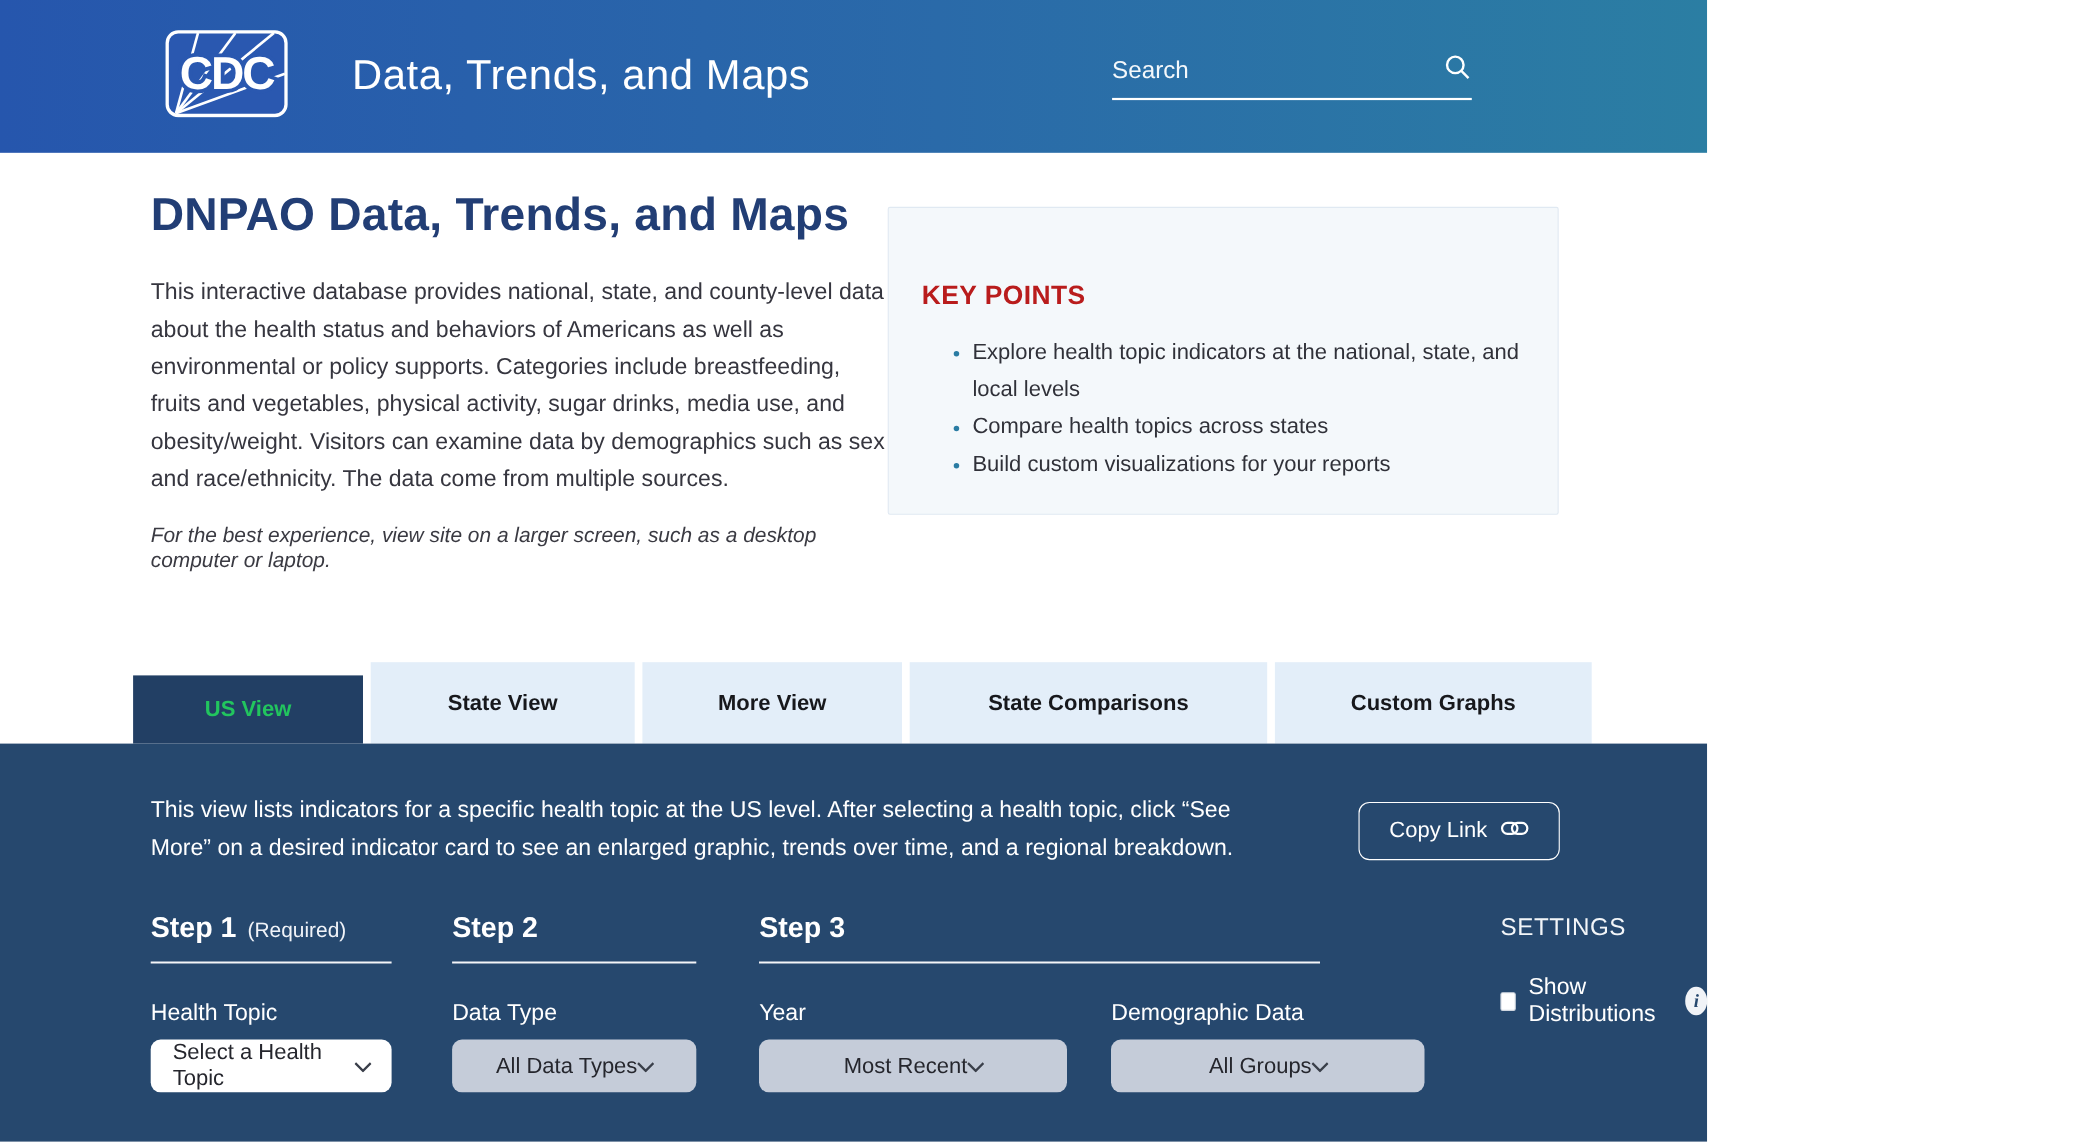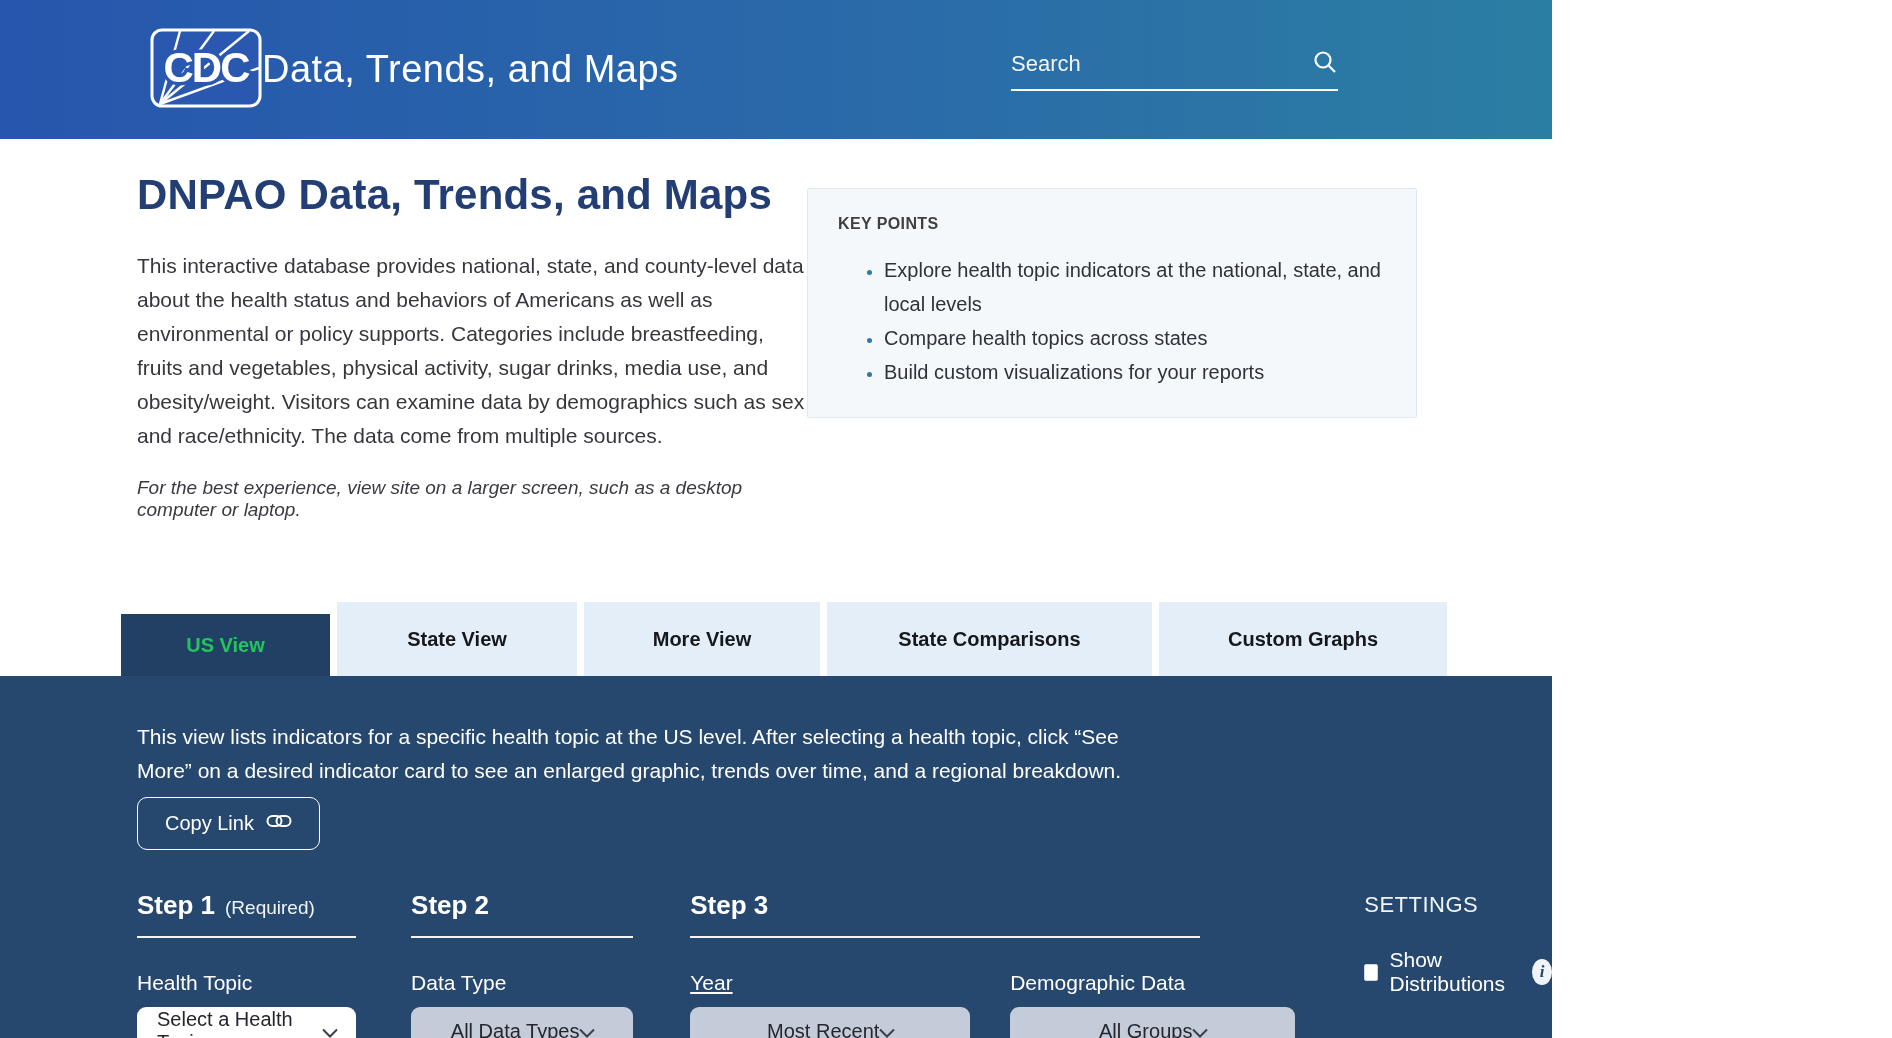--- a/index.html
+++ b/index.html
@@ -4,76 +4,76 @@
 <style>
   * { margin:0; padding:0; box-sizing:border-box; }
   html,body { width:1892px; height:1038px; overflow:hidden; background:#fff;
               font-family:"Liberation Sans", sans-serif; }
   .page { width:1552px; height:1038px; display:flex; flex-direction:column; overflow:hidden; }
 
   
   .header { height:139px; flex:0 0 139px; display:flex; align-items:center;
             background:linear-gradient(90deg,#2656ad 0%, #2a6aa9 55%, #2b7ea3 100%); }
   .logo { margin-left:150px; flex:0 0 auto; }
-  .header-title { color:#fff; font-size:38px; font-weight:500; letter-spacing:.5px; }
+  .header-title { color:#fff; font-size:38px; font-weight:500; letter-spacing:.5px; margin-left:58px; }
   .search-wrap { margin-left:auto; margin-right:214px; width:327px; display:flex; align-items:center;
                  border-bottom:2px solid #fff; padding-bottom:10px; }
   .search-input { flex:1; background:transparent; border:none; outline:none; color:#fff;
                   font-size:22px; font-family:"Liberation Sans", sans-serif; }
   .search-input::placeholder { color:rgba(255,255,255,.95); }
   .search-icon { flex:0 0 auto; margin-left:10px; cursor:pointer; }
 
   
   .hero { height:463px; flex:0 0 463px; display:flex; justify-content:space-between;
           padding:32px 135px 0 137px; background:#fff; }
   .hero-left { max-width:880px; }
   .hero-title { color:#223e75; font-size:42px; font-weight:600; letter-spacing:.2px; }
   .hero-desc { margin-top:30px; color:#36363f; font-size:21px; line-height:34px; }
   .hero-note { margin-top:24px; color:#3a3a42; font-size:19px; font-style:italic; }
 
   .key-points { width:610px; flex:0 0 610px; margin-top:17px; align-self:flex-start;
                 background:#f4f8fb; border:1px solid #e0e9f2; border-radius:2px;
                 padding:26px 30px 28px 30px; }
-  .key-points-title { color:#404040; font-size:16px; font-weight:600; letter-spacing:.4px; }
+  .key-points-title { color:#b91c1c; font-size:24px; font-weight:600; letter-spacing:.4px;margin-top:40px; }
   .key-points ul { margin:20px 0 0 0; padding-left:46px; }
   .key-points li { color:#303139; font-size:20px; line-height:34px; }
   .key-points li::marker { color:#2a7ca3; font-size:18px; }
 
   
   .tabs { height:74px; flex:0 0 74px; display:flex; gap:7px; margin-left:121px; }
   .tab { display:flex; align-items:center; justify-content:center; font-size:20px; font-weight:700;
          color:#17181c; background:#e3eef9; cursor:pointer; }
   .tab.active { background:#223f64; color:#22c55e;margin-top:12px; }
   .tab-0 { width:209px; } .tab-1 { width:240px; } .tab-2 { width:236px; }
   .tab-3 { width:325px; } .tab-4 { width:288px; }
 
   
   .panel { flex:1 1 auto; background:#26486e; overflow:hidden; color:#fff; }
   .panel-top { display:flex; justify-content:space-between; align-items:flex-start;
-               padding:44px 134px 0 137px;flex-direction:column; }
+               padding:44px 134px 0 137px; }
   .panel-desc { width:1035px; font-size:21px; line-height:34px; }
   .copy-link { margin-top:9px; display:flex; align-items:center; gap:12px; height:53px;
                padding:0 27px; background:transparent; border:1.5px solid #fff; border-radius:10px;
                color:#fff; font-size:20px; font-family:"Liberation Sans", sans-serif; cursor:pointer; }
 
   .steps { display:flex; margin-top:40px; padding-left:137px; }
   .step-head { display:flex; align-items:baseline; gap:10px; color:#fff; }
   .step-title { font-size:26px; font-weight:700; }
   .step-suffix { font-size:19px; font-weight:400; color:#f0f3f8; }
   .step hr { border:none; border-top:2px solid rgba(255,255,255,.95); margin-top:15px; }
   .field-label { margin-top:33px; font-size:21px; color:#fff; }
   .select { margin-top:12px; height:48px; display:flex; align-items:center; justify-content:center;
             padding:0 18px 0 20px; border-radius:9px; background:#c5ccd9; color:#25262d;
             font-size:20px; cursor:pointer; }
   .select.white { background:#fff; }
   .step-1 { width:281px; margin-right:55px; }
   .step-2 { width:285px; margin-right:57px; }
   .step-3 hr { width:510px; }
   .step-3-fields { display:flex; gap:40px; }
-  .col-year { width:280px;text-decoration:underline; } .col-demo { width:285px; }
+  .col-year { width:280px; } .col-demo { width:285px; }
 
   .settings { margin-left:69px; padding-top:2px; }
   .settings-title { font-size:22px; letter-spacing:.5px; color:#f2f5f8; }
   .settings-row { margin-top:30px; display:flex; align-items:center; gap:12px; }
   .checkbox { appearance:none; -webkit-appearance:none; width:17px; height:17px; background:#fff;
               border:1px solid #cfd6df; border-radius:2px; cursor:pointer; }
   .settings-label { font-size:21px; color:#fff; }
   .info-icon { width:26px; height:26px; border-radius:50%; background:#f0f3f7; color:#26486e;
                display:inline-flex; align-items:center; justify-content:center;
                font-family:"Liberation Serif", serif; font-style:italic; font-weight:700;

